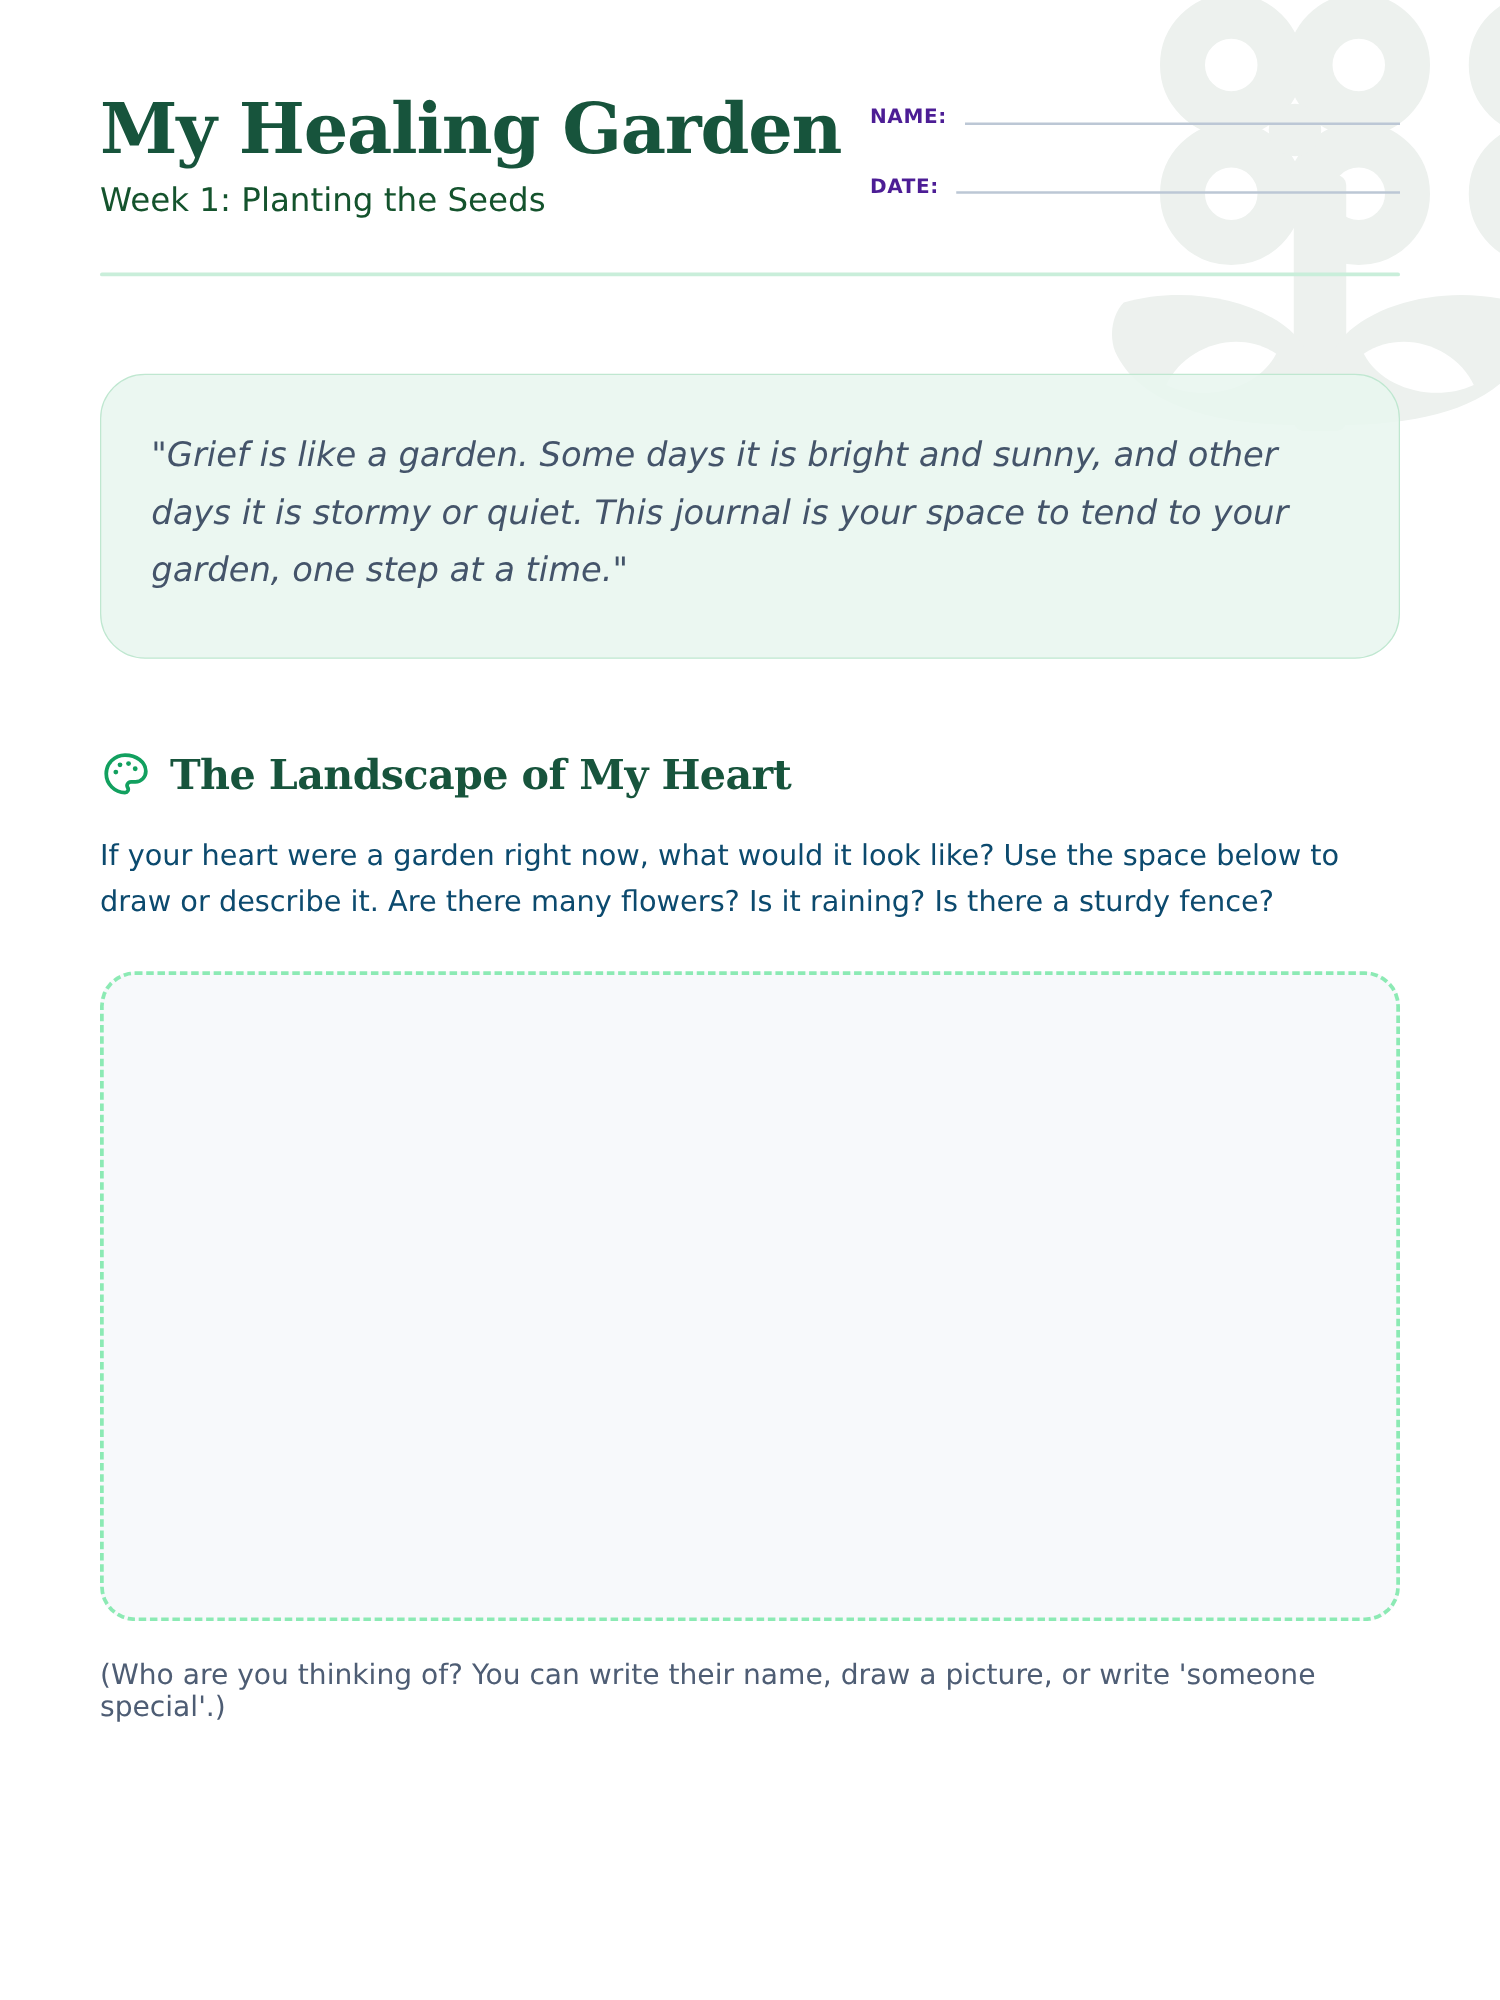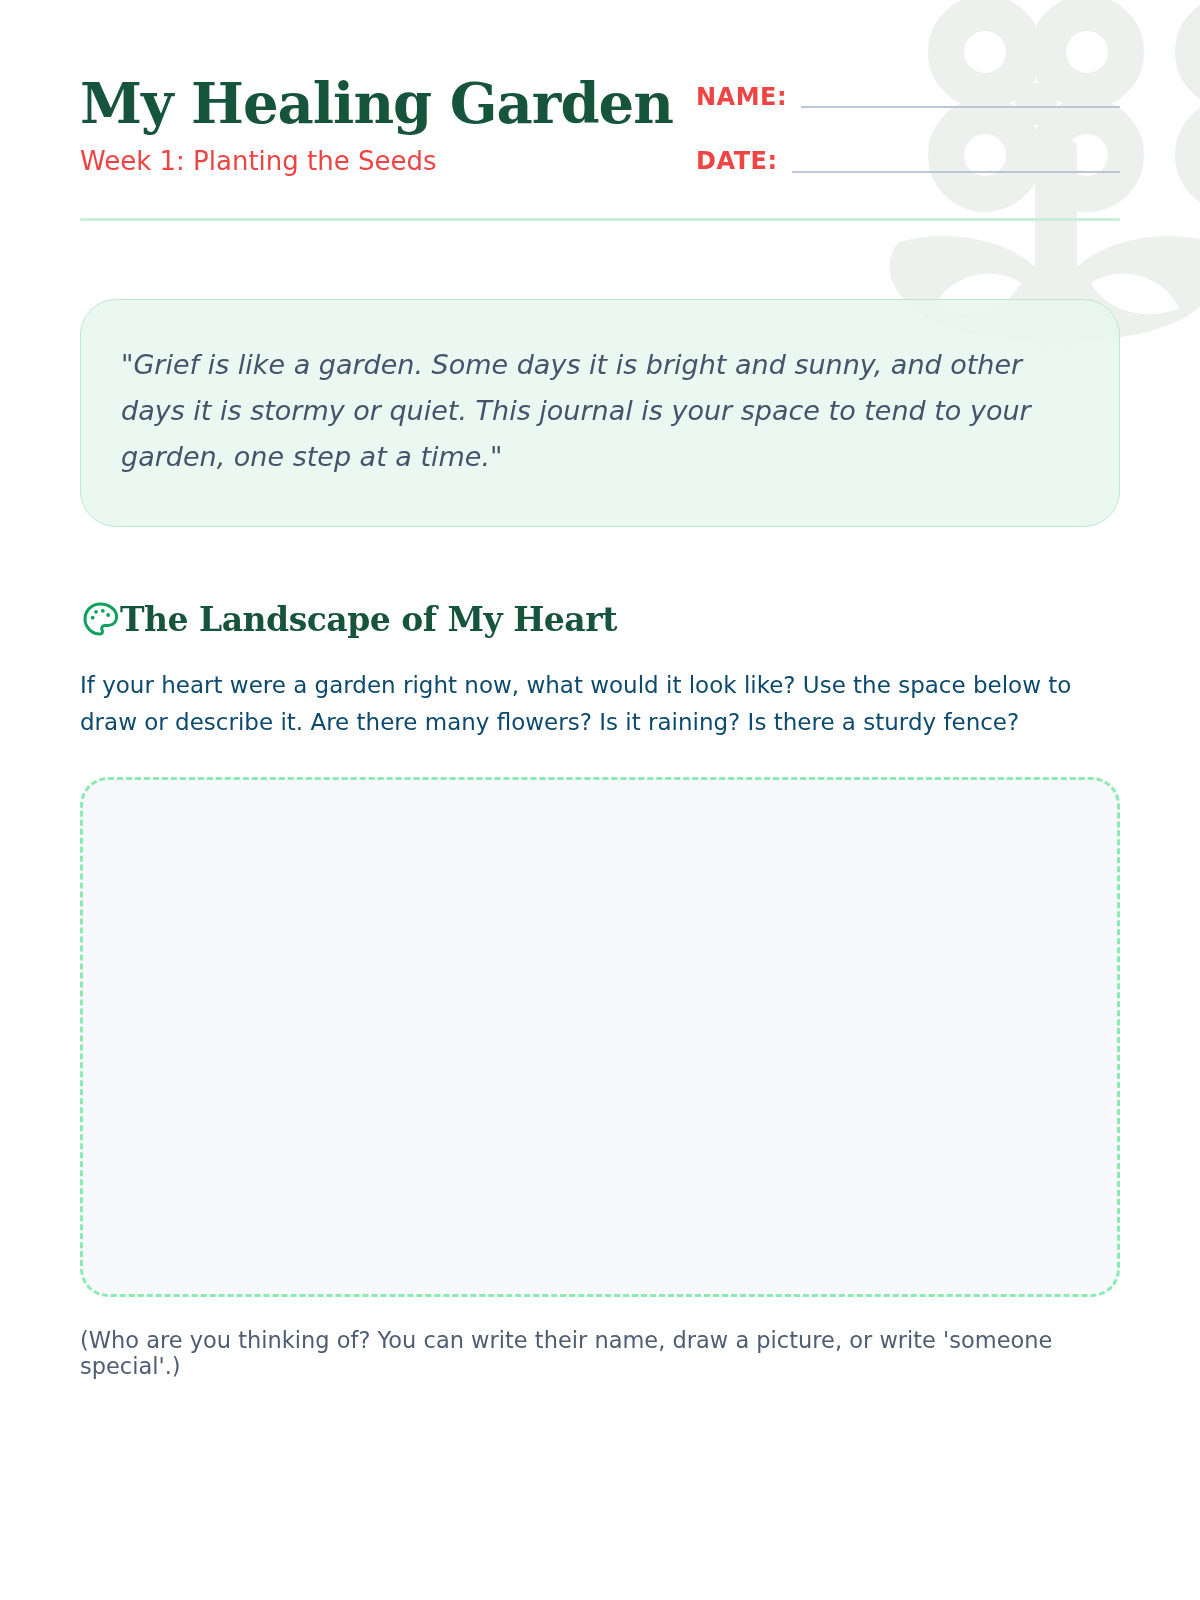--- a/index.html
+++ b/index.html
@@ -30,29 +30,29 @@
     font-family: "DejaVu Serif", "Liberation Serif", serif;
     font-weight: bold;
     font-size: 56px;
     line-height: 1.04;
     color: #17543c;
     letter-spacing: -1px;
   }
   .subtitle {
     margin-top: 14px;
     font-size: 26px;
-    color: #ef4444;
+    color: #14532d;
   }
   .fields-block { width: 424px; padding-top: 10px; }
   .field-row { display: flex; align-items: flex-end; }
   .field-row + .field-row { margin-top: 38px; }
   .field-label {
-    font-size: 24px;
+    font-size: 16px;
     font-weight: bold;
-    color: #ef4444;
+    color: #4c1d95;
     letter-spacing: 0.5px;
     line-height: 1.1;
   }
   .field-line {
     flex: 1;
     margin-left: 14px;
     height: 1px;
     border-bottom: 2px solid #bcc7d5;
     position: relative;
     top: -2px;
@@ -79,20 +79,21 @@
     font-size: 27px;
     line-height: 46px;
     color: #44546a;
     max-width: 975px;
   }
 
   
   .section-header {
     display: flex;
     align-items: center;
+    gap: 16px;
     margin-top: 72px;
   }
   .section-header.second { margin-top: 84px; }
   .section-icon { width: 40px; height: 40px; color: #12a05f; flex: 0 0 auto; }
   .section-icon svg { width: 100%; height: 100%; display: block; }
   h2.section-title {
     font-family: "DejaVu Serif", "Liberation Serif", serif;
     font-weight: bold;
     font-size: 33px;
     color: #17543c;

